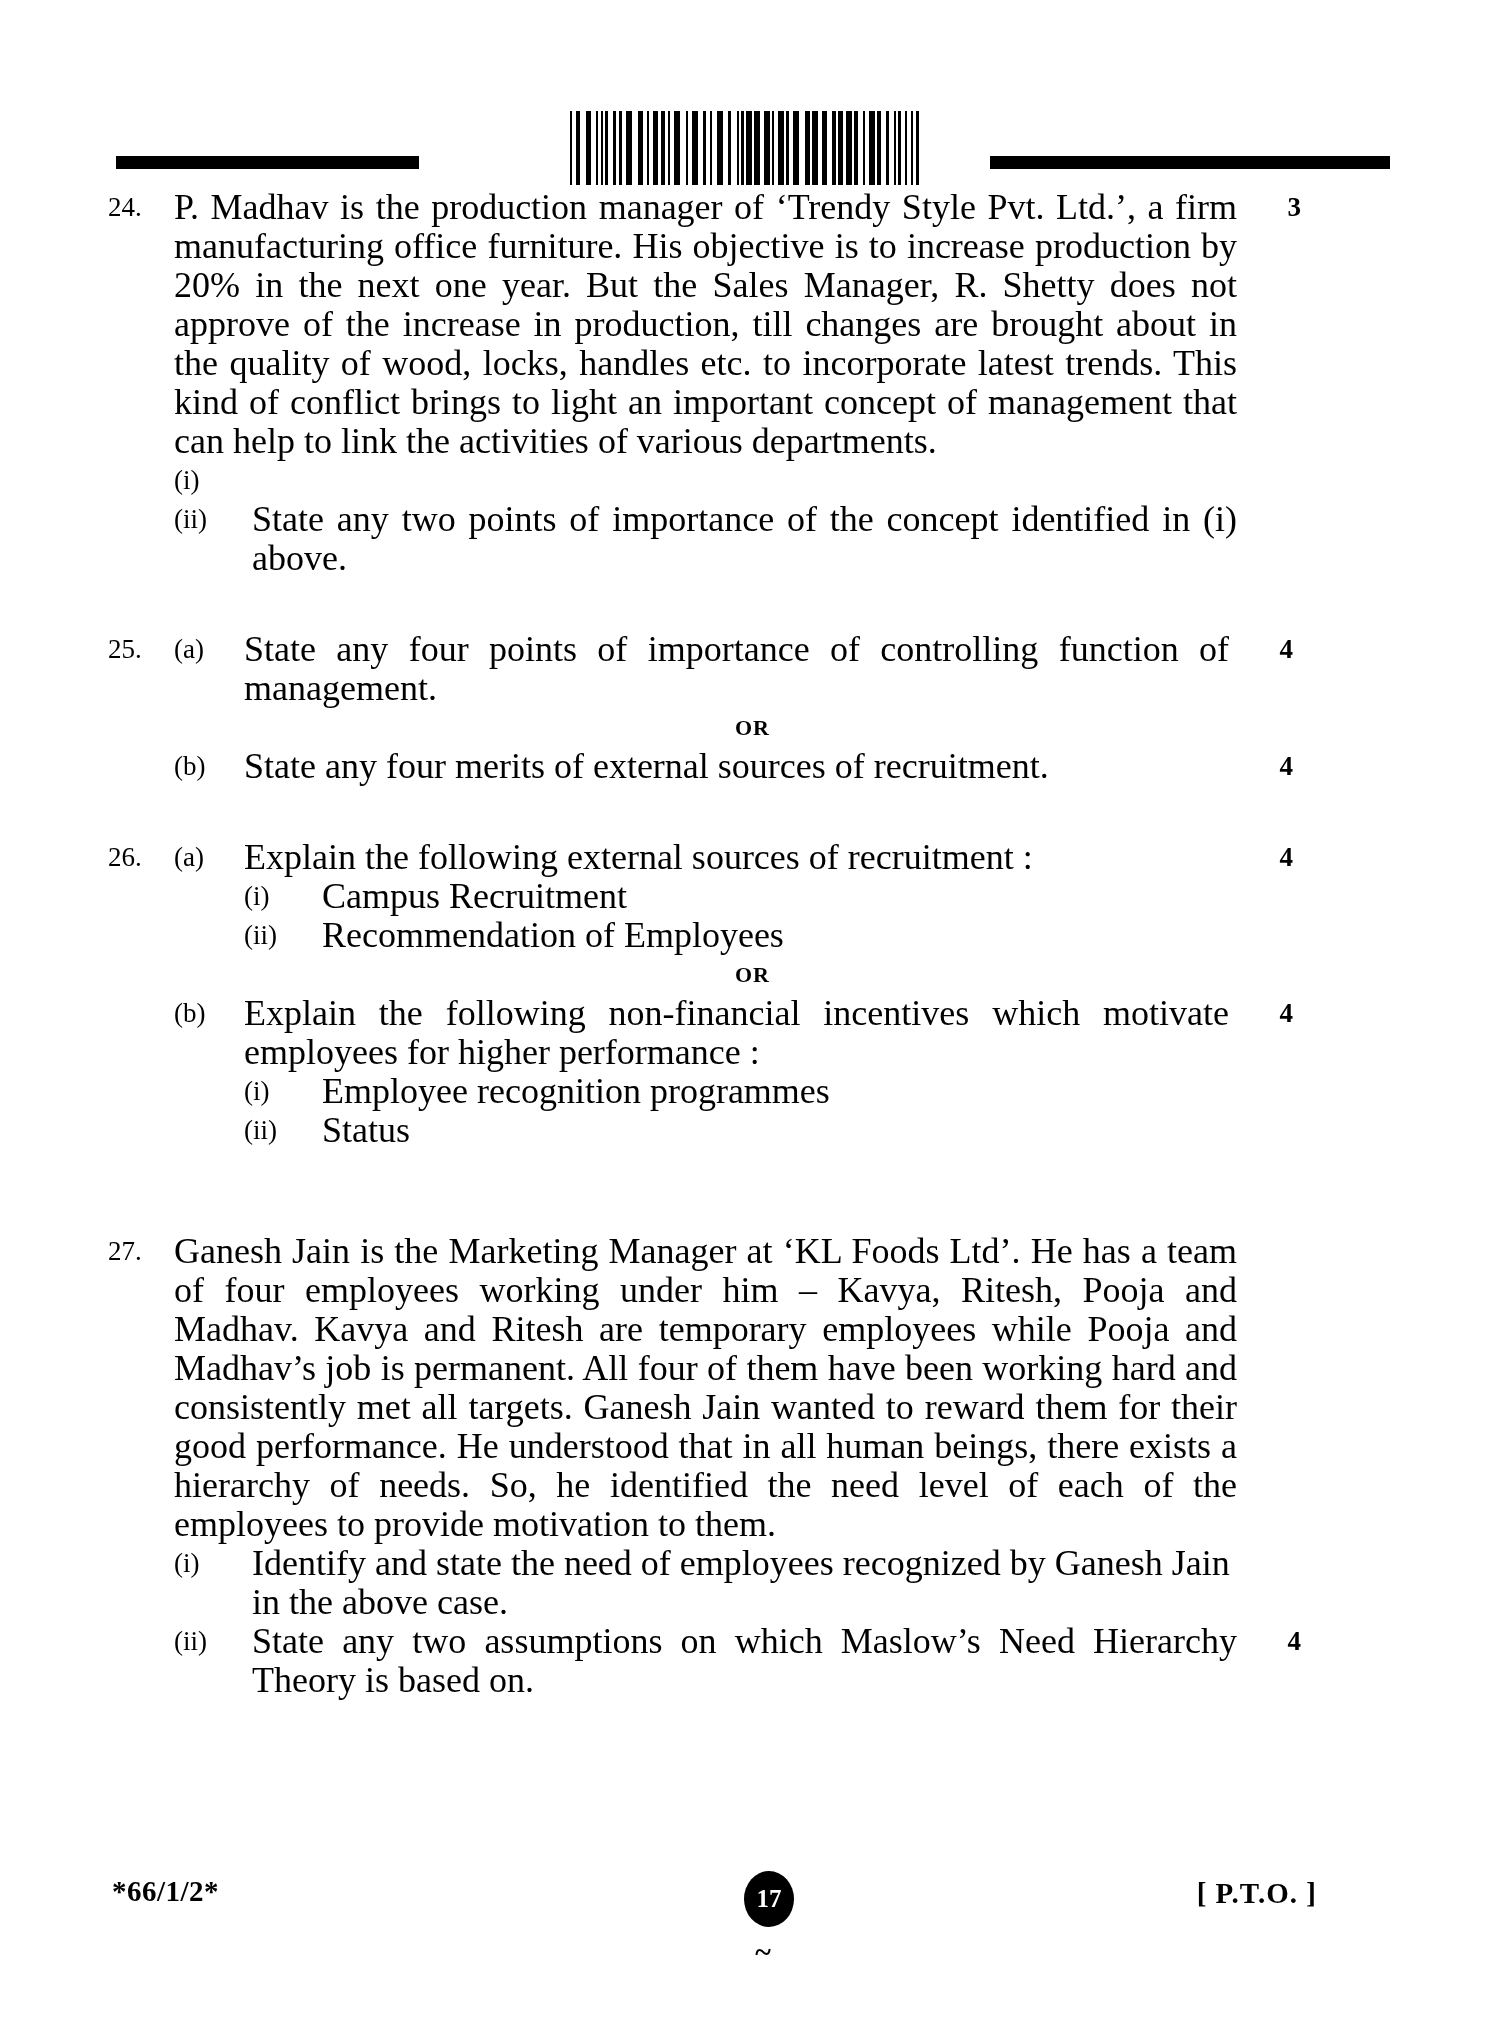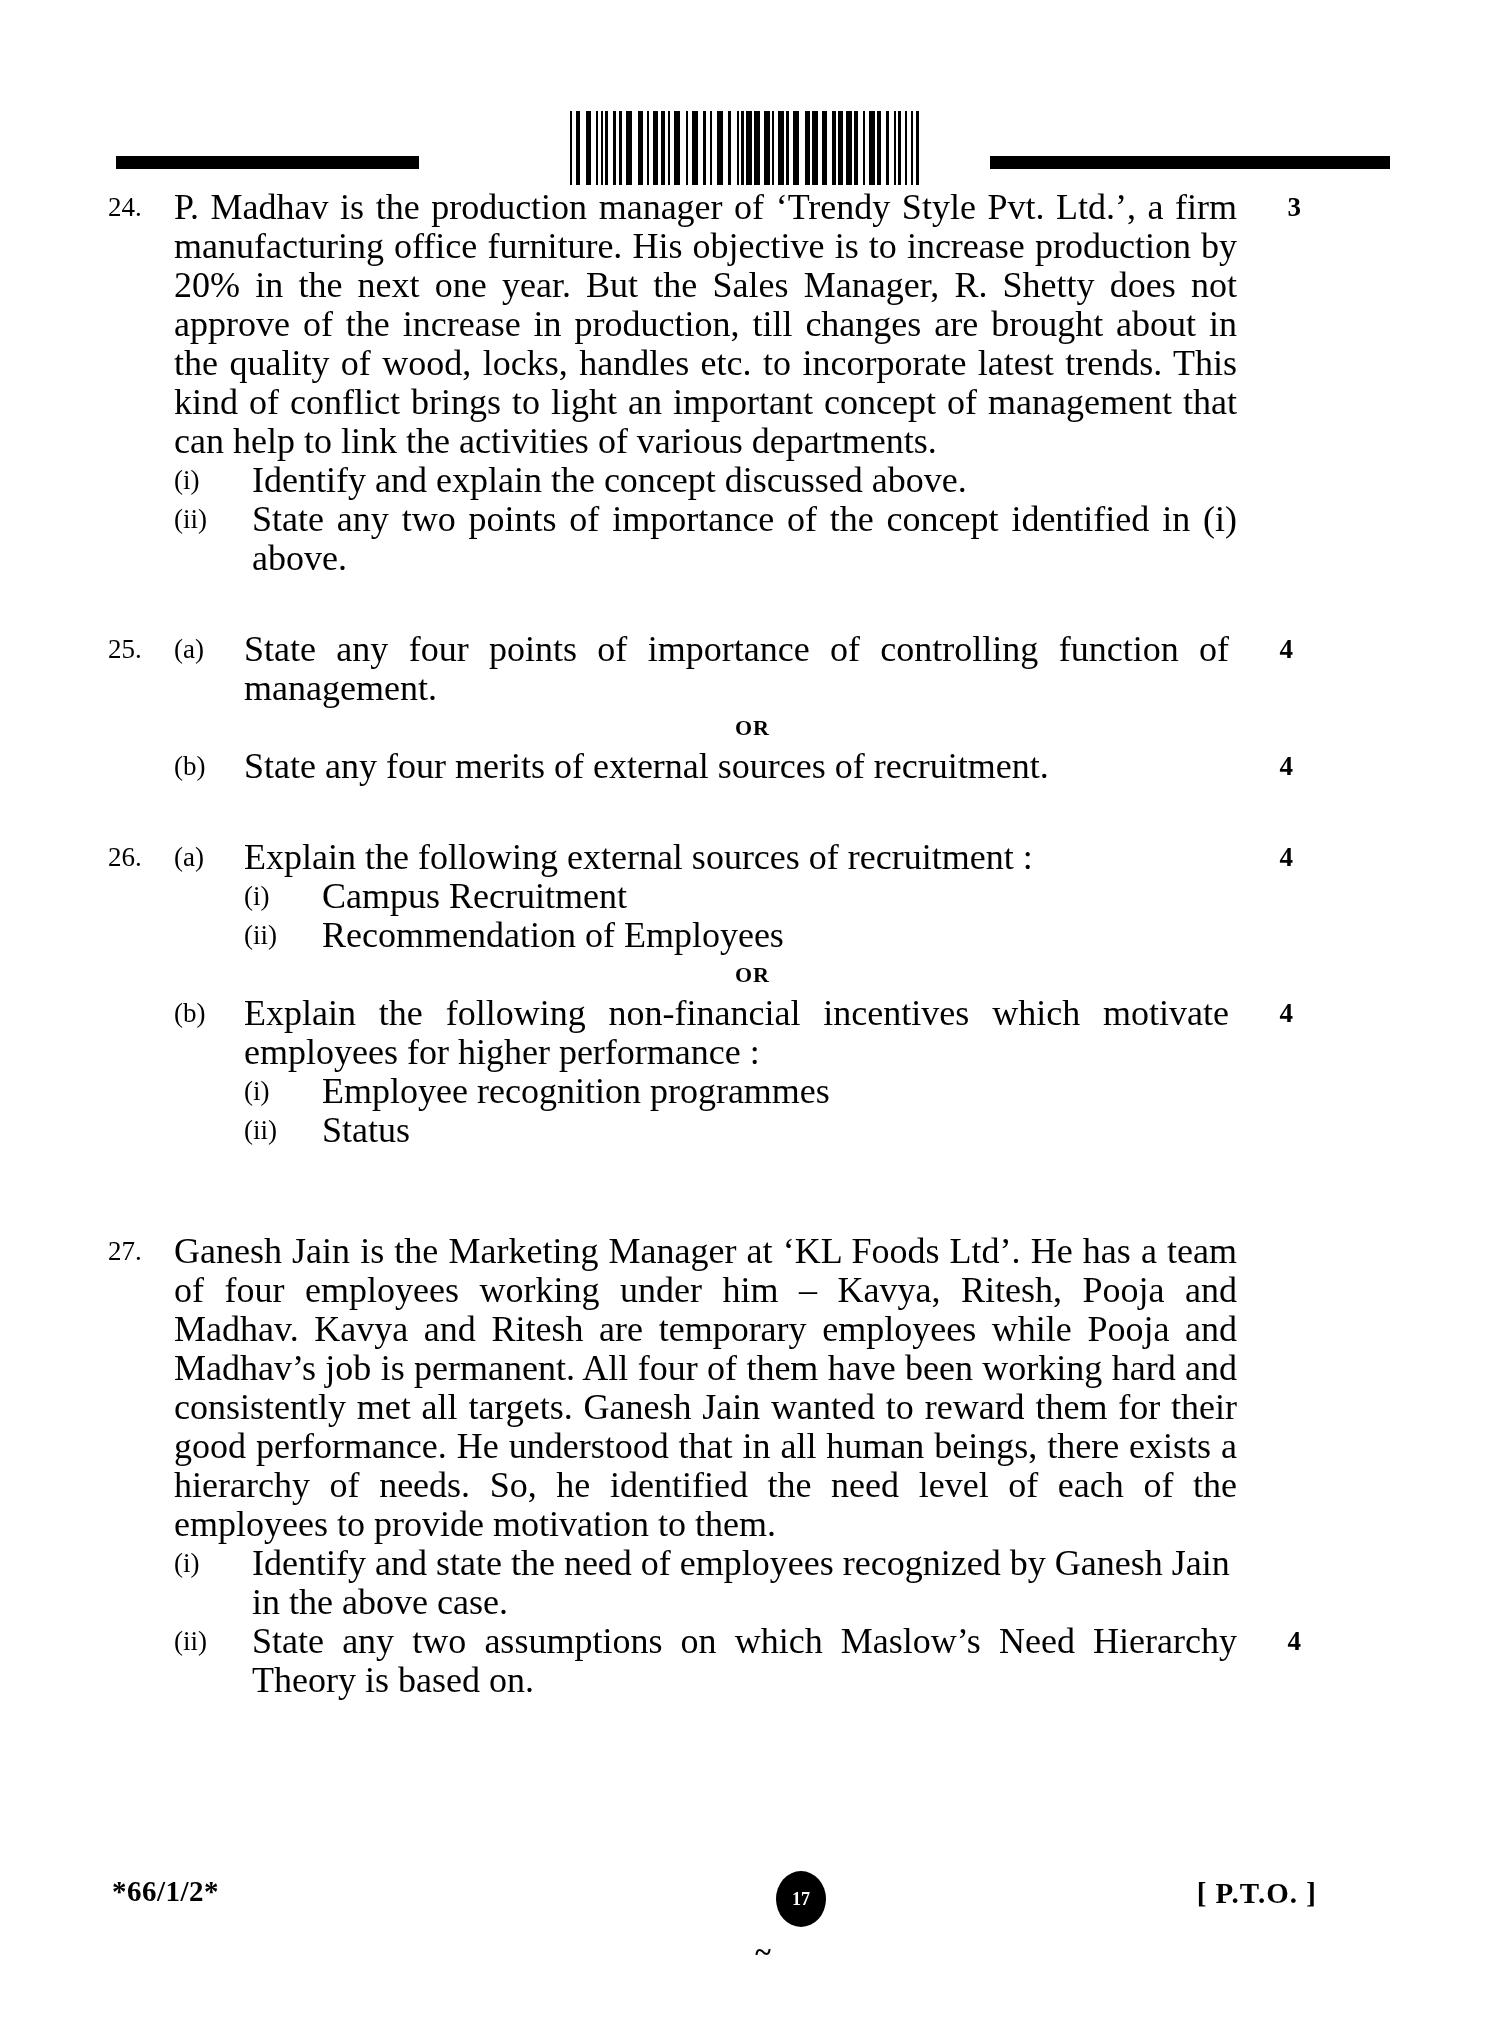--- a/index.html
+++ b/index.html
@@ -126,28 +126,28 @@
   .code {
     position: absolute;
     left: 112px;
     top: 0;
     font-size: 29px;
     font-weight: bold;
     letter-spacing: 0.5px;
   }
   .pagebadge {
     position: absolute;
-    left: 776px;
+    left: 744px;
     top: -4px;
     width: 50px;
     height: 56px;
     border-radius: 50%;
     background: #000000;
     color: #ffffff;
-    font-size: 18px;
+    font-size: 25px;
     font-weight: bold;
     display: flex;
     align-items: center;
     justify-content: center;
   }
   .tilde {
     position: absolute;
     left: 740px;
     top: 62px;
     width: 46px;
@@ -273,21 +273,20 @@
 
     <div class="qrow">
       <div class="qnum">24.</div>
       <div class="qtext w-main">P. Madhav is the production manager of ‘Trendy Style Pvt. Ltd.’, a firm manufacturing office furniture. His objective is to increase production by 20% in the next one year. But the Sales Manager, R. Shetty does not approve of the increase in production, till changes are brought about in the quality of wood, locks, handles etc. to incorporate latest trends. This kind of conflict brings to light an important concept of management that can help to link the activities of various departments.</div>
       <div class="marks">3</div>
     </div>
 
     <div class="qrow">
       <div class="qnum"></div>
       <div class="qromans">(i)</div>
-      <div class="qtext nojust w-sub">Identify and explain the concept discussed above.</div>
       <div class="marks empty"></div>
     </div>
 
     <div class="qrow">
       <div class="qnum"></div>
       <div class="qromans">(ii)</div>
       <div class="qtext w-sub">State any two points of importance of the concept identified in (i) above.</div>
       <div class="marks empty"></div>
     </div>
 

